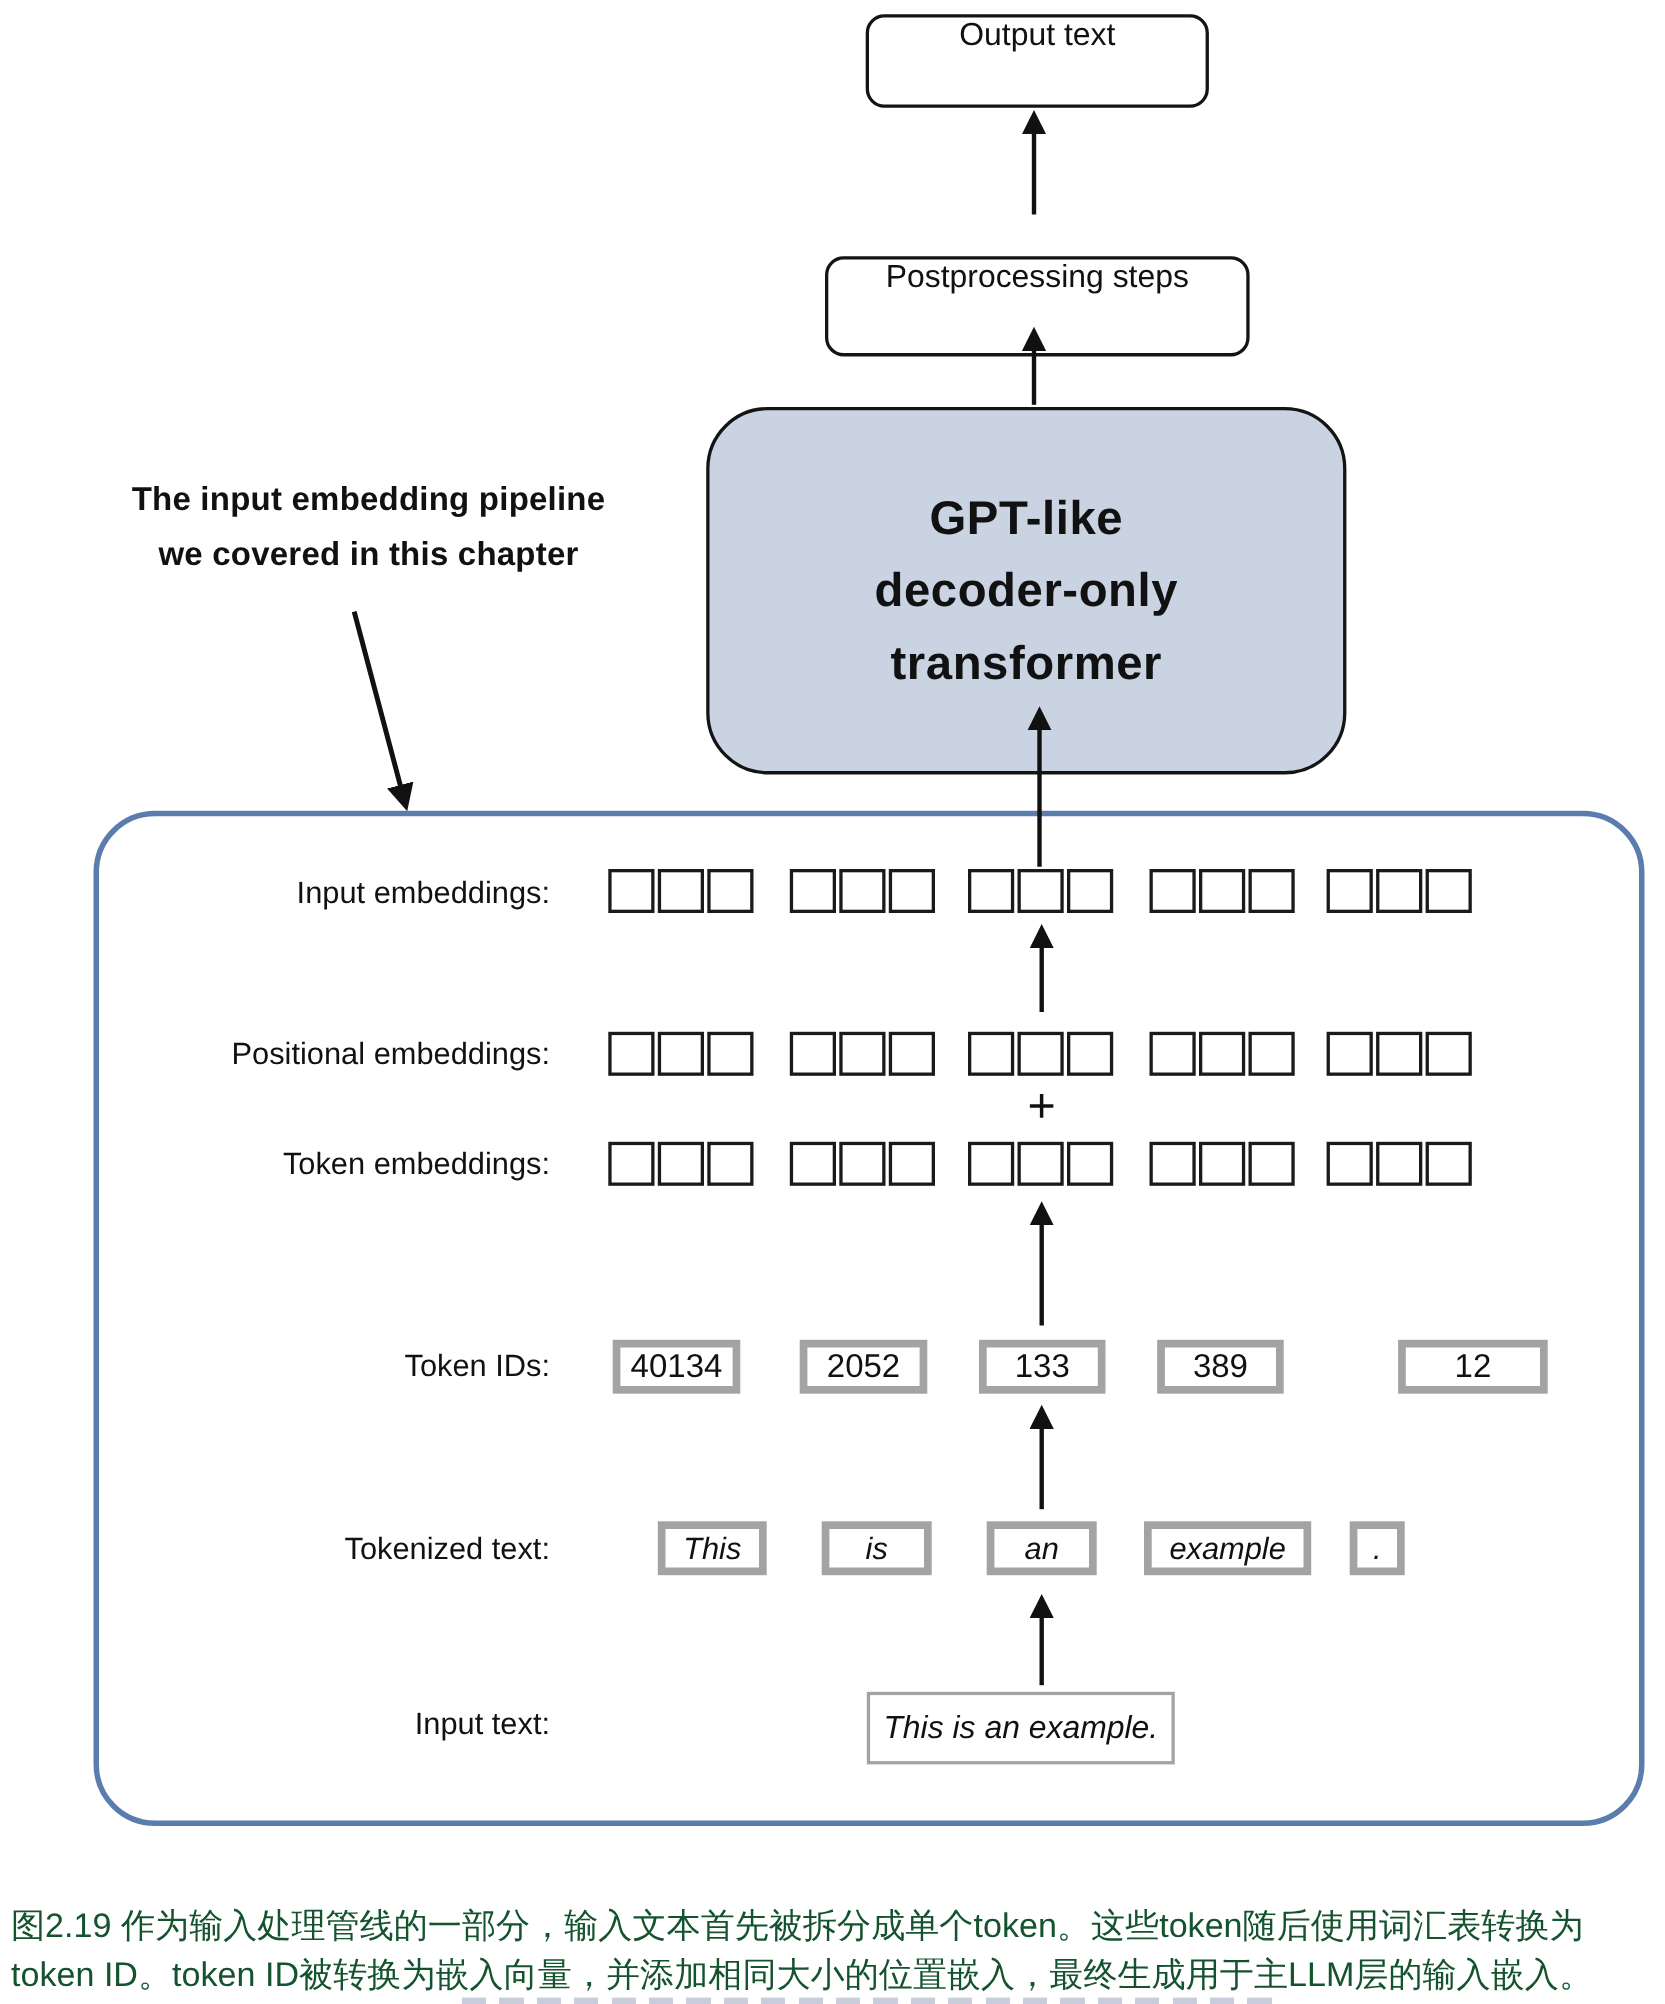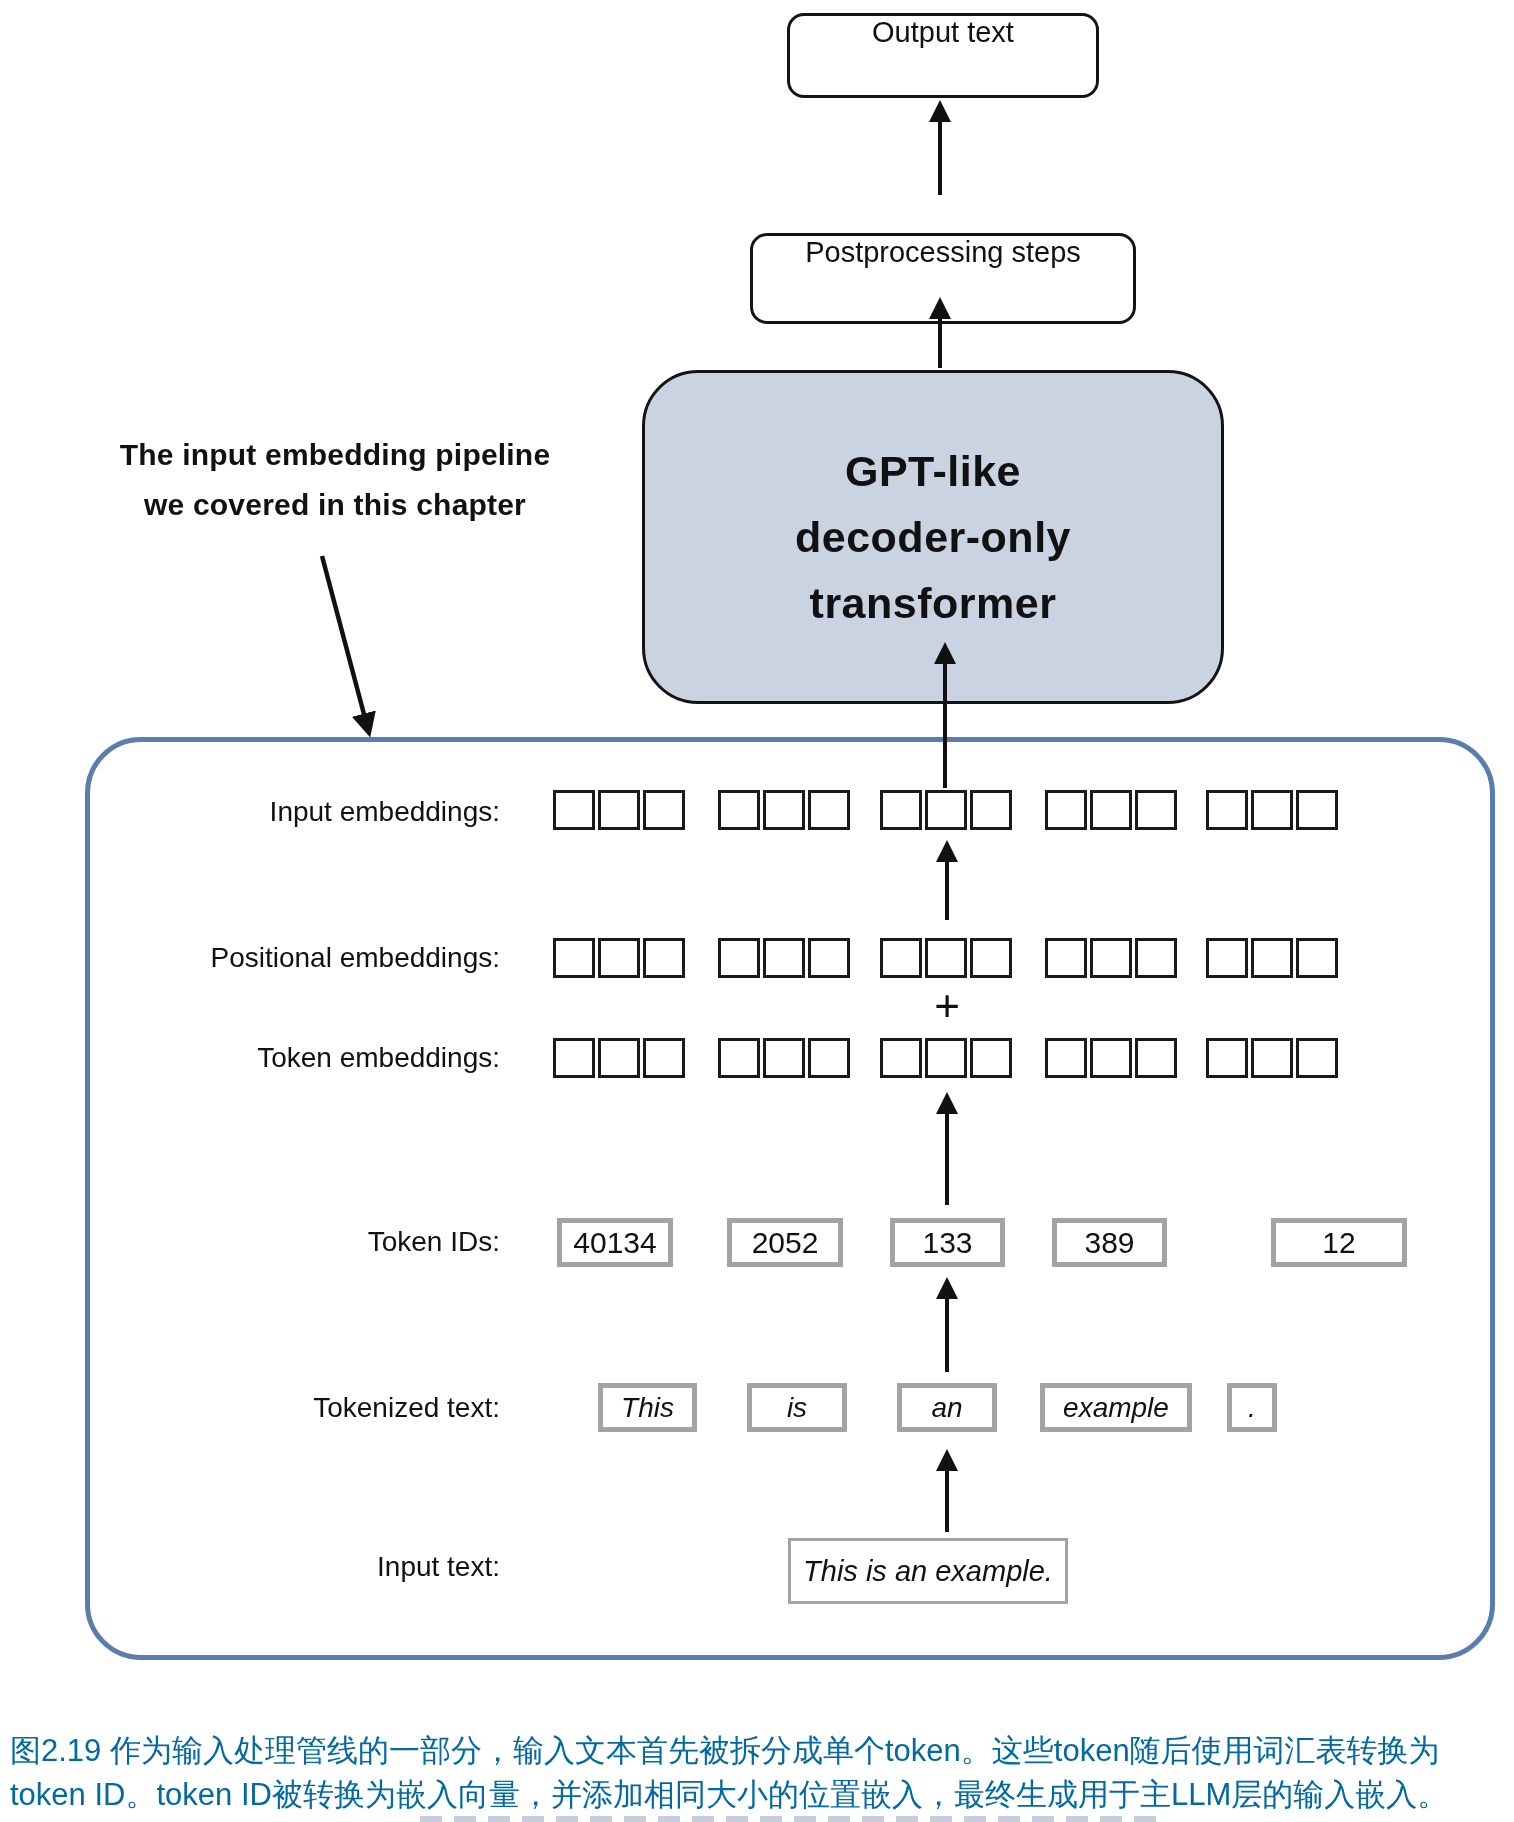--- a/index.html
+++ b/index.html
@@ -25,28 +25,28 @@
   .rowlabel{position:absolute;left:0;width:500px;text-align:right;font-size:28px;
             line-height:40px;z-index:2;}
   
   .sqrow{position:absolute;left:0;top:0;width:1514px;height:40px;z-index:2;}
   .sqgroup{position:absolute;top:0;display:flex;gap:3px;}
   .sq{width:42px;height:40px;border:3px solid #1a1a1a;background:#fff;box-sizing:border-box;}
   
   .plus{position:absolute;left:917px;top:981px;width:60px;text-align:center;
         font-size:44px;font-weight:500;z-index:2;}
   
-  .cell{position:absolute;border:5px solid #a3a3a3;background:#fff;box-sizing:border-box;
+  .cell{position:absolute;border:7px solid #a3a3a3;background:#fff;box-sizing:border-box;
         display:flex;align-items:center;justify-content:center;z-index:2;}
   .idcell{top:1218px;height:49px;font-size:30px;}
   .tokcell{top:1383px;height:49px;font-size:28px;font-style:italic;}
   .inputtext{left:788px;top:1538px;width:280px;height:66px;border-width:3.5px;
              font-size:29px;font-style:italic;}
   
-  .caption{position:absolute;left:10px;width:1500px;color:#0369a1;font-size:31px;
+  .caption{position:absolute;left:10px;width:1500px;color:#14532d;font-size:31px;
            line-height:44px;white-space:nowrap;z-index:2;}
   .cap1{top:1729px;} .cap2{top:1773px;}
   .sliver{position:absolute;left:420px;top:1816px;width:745px;height:6px;opacity:.45;z-index:2;
           background:repeating-linear-gradient(90deg,#8890b0 0 22px,transparent 22px 34px);}
   svg.arrows{position:absolute;left:0;top:0;z-index:5;pointer-events:none;}
 </style>
 </head>
 <body>
 
 <div class="rbox box-output">

